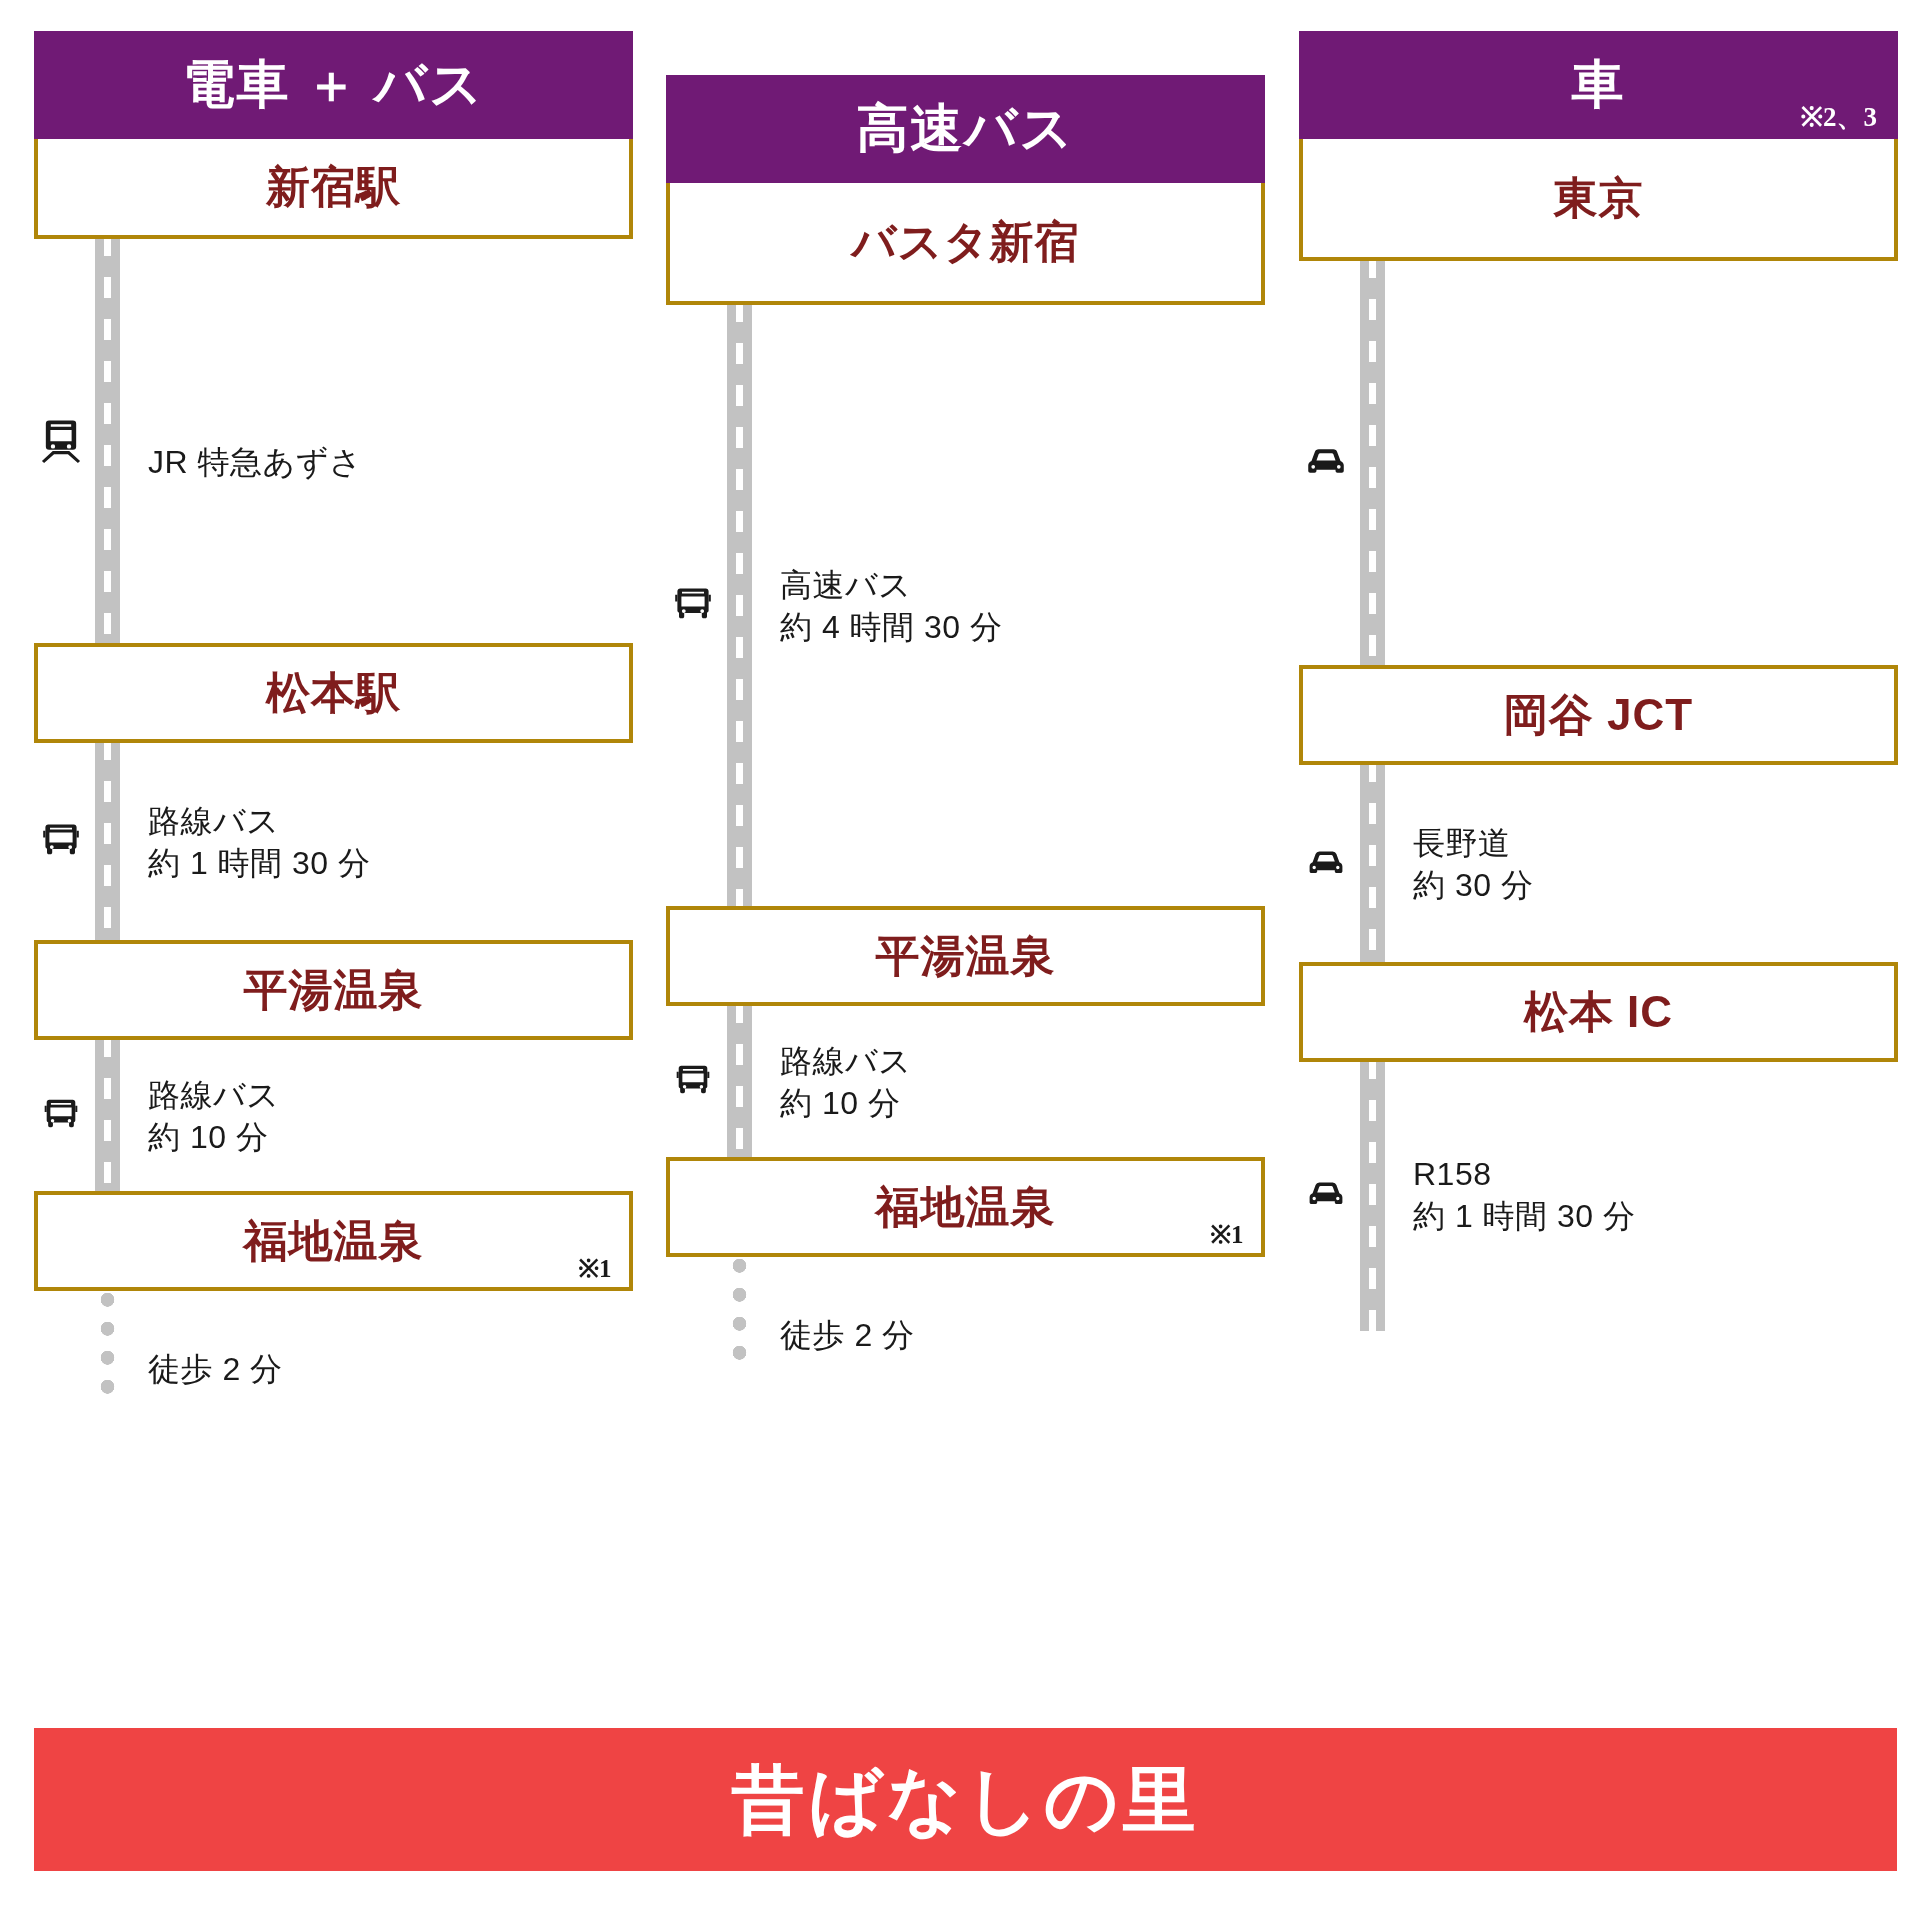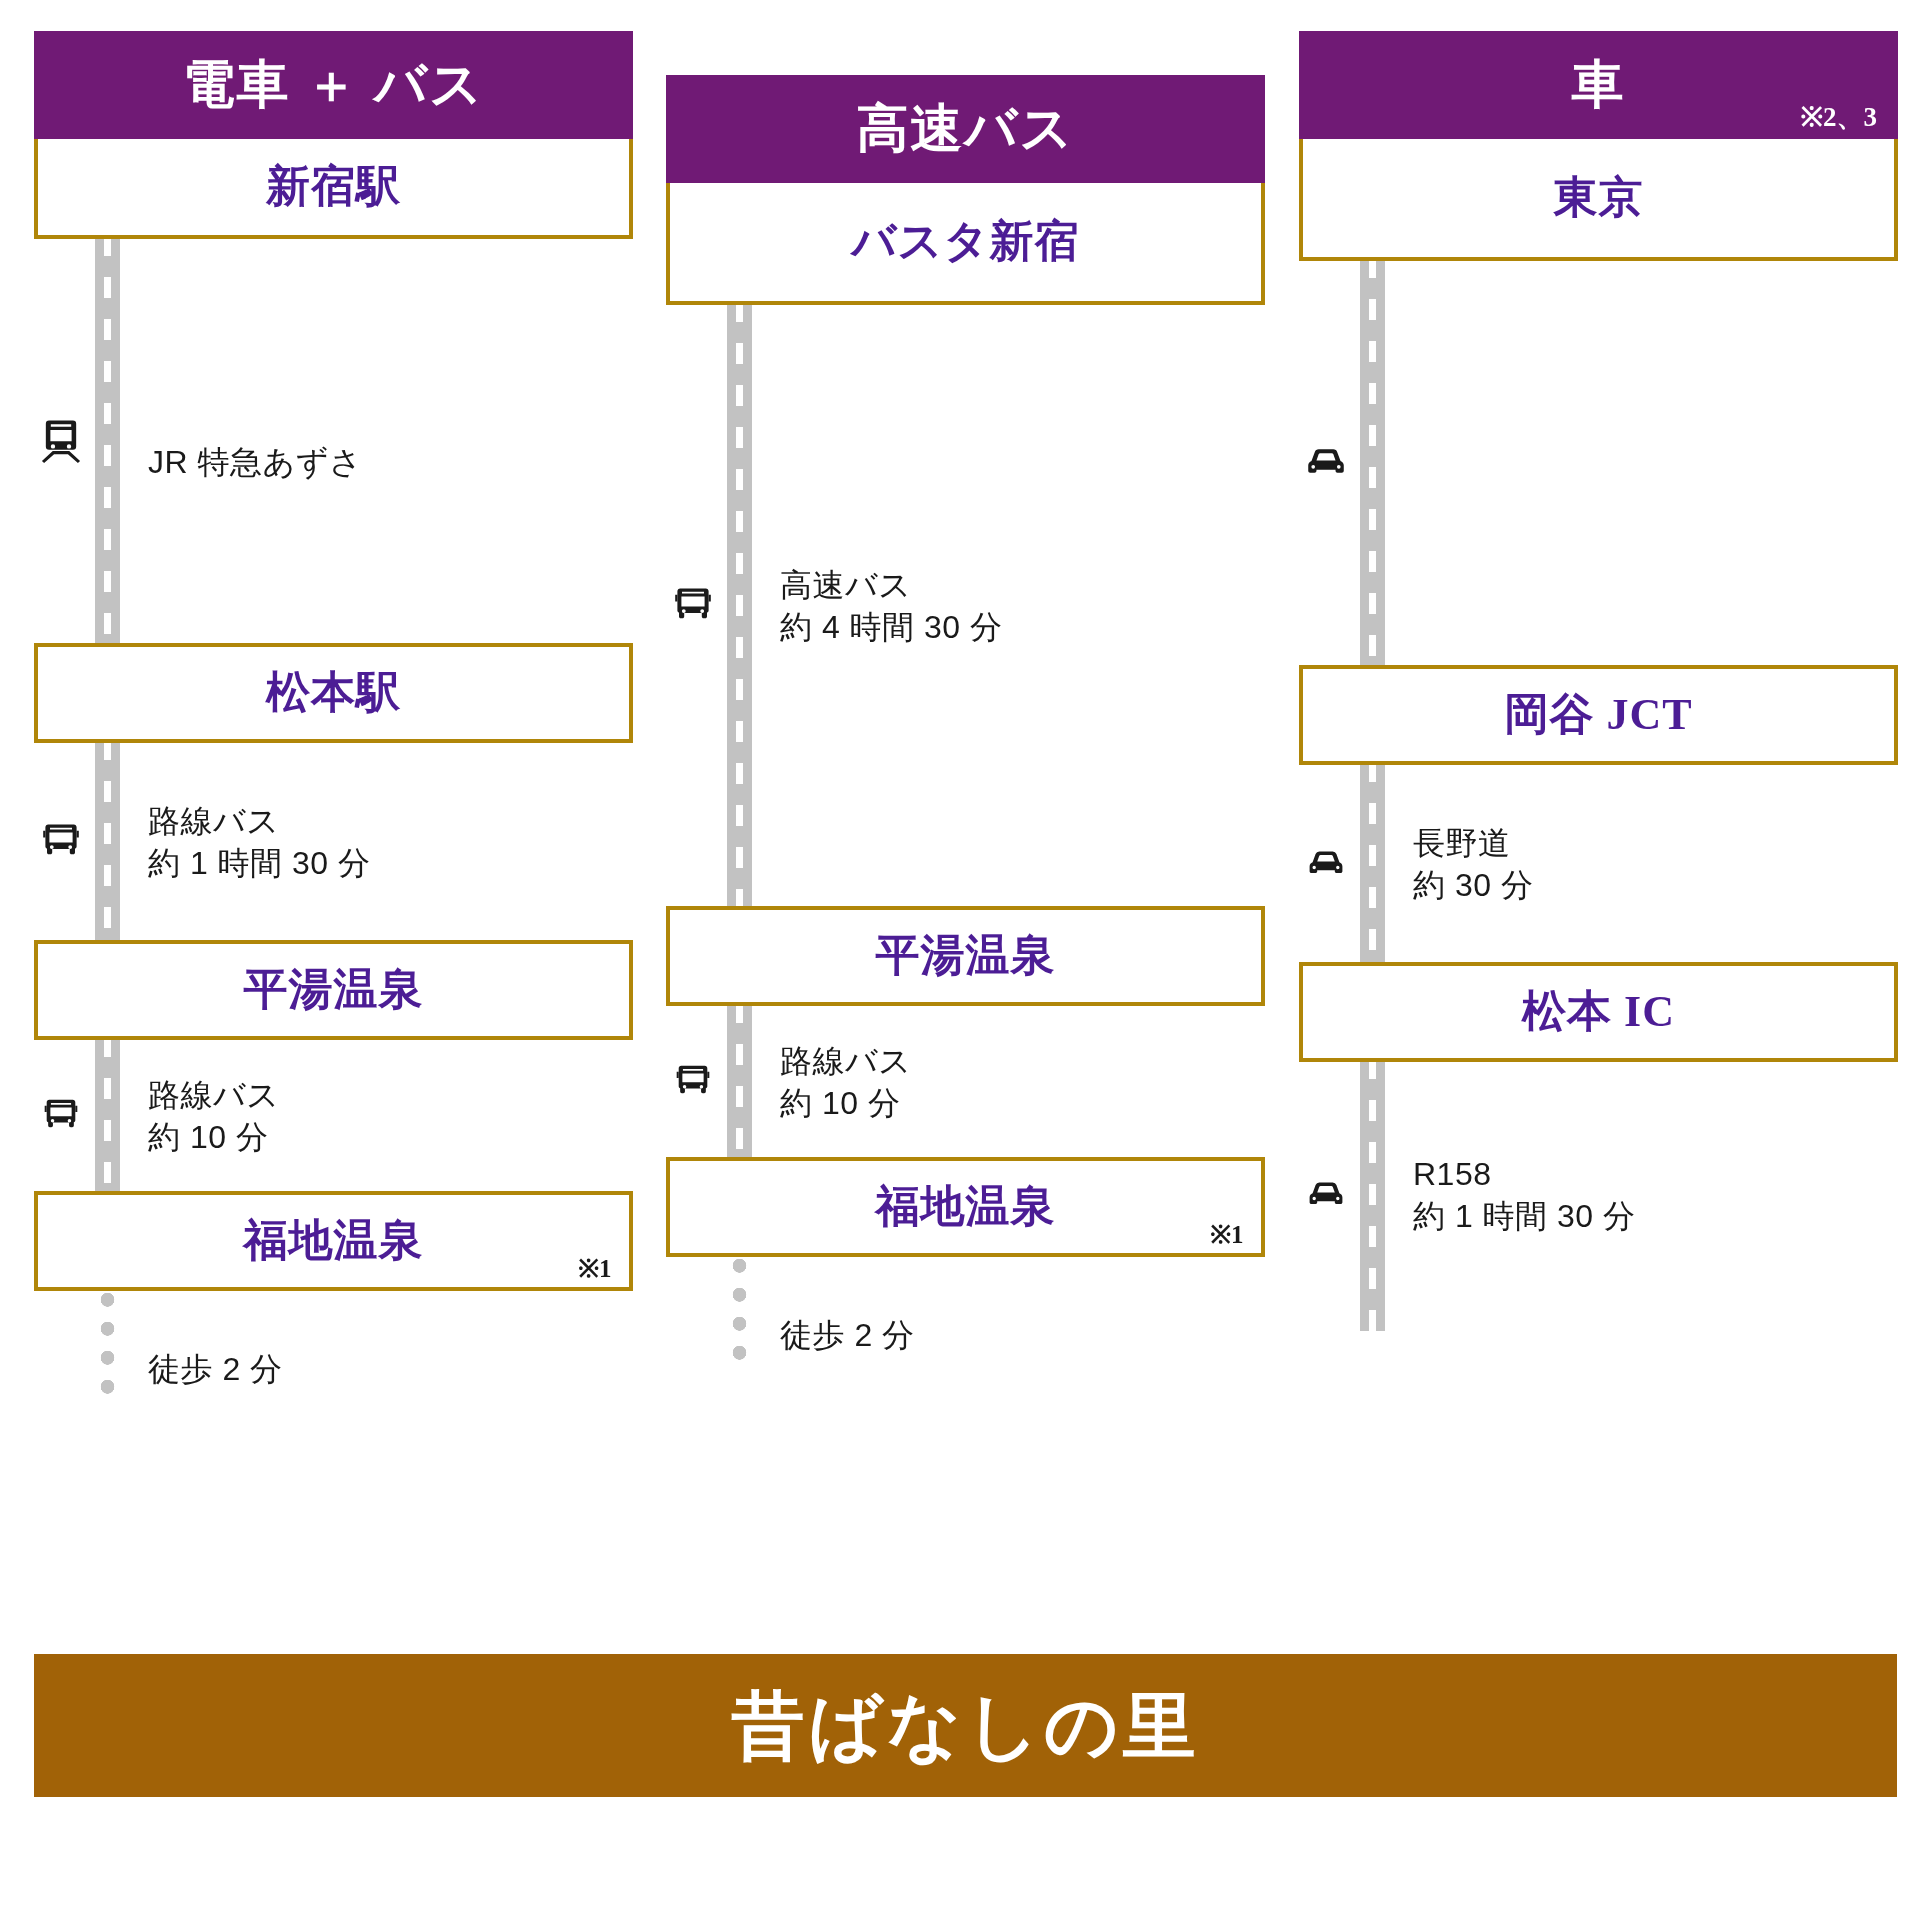--- a/index.html
+++ b/index.html
@@ -74,22 +74,22 @@
     box-sizing: border-box;
     z-index: 3;
   }
   .node-box.origin { height: 122px; border-top: none; }
   .node-label {
     position: absolute;
     left: 0; right: 0;
     top: 50%;
     transform: translateY(-50%);
     text-align: center;
-    color: #4c1d95;
-    font-family: Liberation Serif, serif;
+    color: #7f1d1d;
+    font-family: Liberation Sans, sans-serif;
     font-weight: bold;
     font-size: 44px;
     line-height: 1;
     letter-spacing: 1px;
   }
   .node-note {
     position: absolute;
     right: 17.4px;
     bottom: 5.8px;
     color: #1a1a1a;
@@ -168,24 +168,24 @@
     white-space: pre-line;
     letter-spacing: 0.5px;
     z-index: 2;
   }
   .leg-text .l2 { display: block; }
 
   
   #dest-banner {
     position: absolute;
     left: 34px;
-    top: 1654px;
+    top: 1728px;
     width: 1863px;
     height: 143px;
-    background: #a16207;
+    background: #ef4444;
   }
   #dest-banner .dest-label {
     position: absolute;
     left: 0; right: 0;
     top: 50%;
     transform: translateY(-50%);
     text-align: center;
     color: #ffffff;
     font-family: "Liberation Serif", "DejaVu Serif", serif;
     font-weight: bold;

